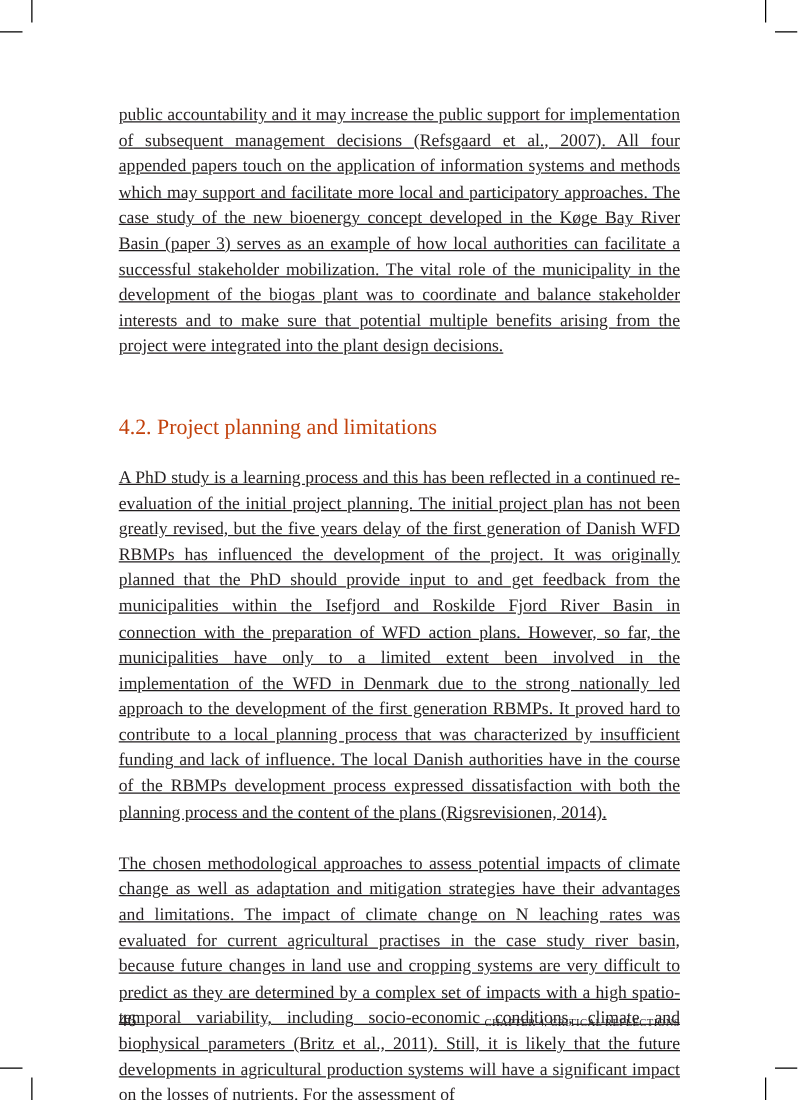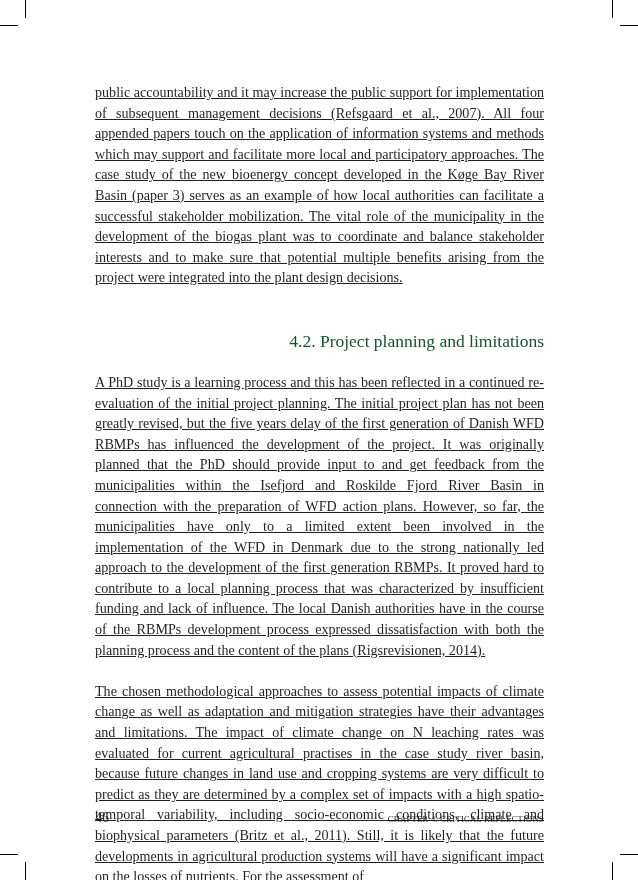--- a/index.html
+++ b/index.html
@@ -35,22 +35,21 @@
       text-align: justify;
       hyphens: manual;
       text-decoration: underline;
     }
     .para + .para { margin-top: 20.6px; }
     .heading {
       margin: 42px 0 20px 0;
       font-size: 17.5px;
       font-weight: normal;
       line-height: 22px;
-      color: #14532d;
-      text-align: right;
+      color: #c2410c;
     }
     .footer {
       position: absolute;
       left: 95px;
       width: 449px;
       top: 810px;
       display: flex;
       justify-content: space-between;
       align-items: baseline;
     }

